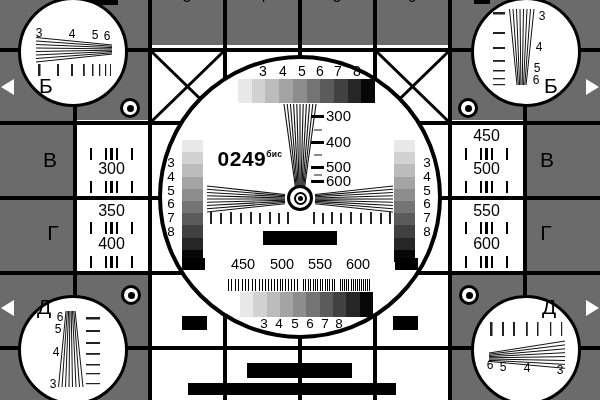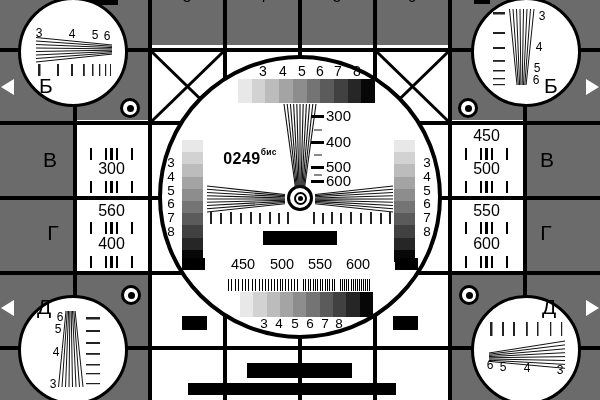--- a/index.html
+++ b/index.html
@@ -30,21 +30,21 @@
   .target{position:absolute;border:3px solid #000;border-radius:50%;background:#fff;display:flex;align-items:center;justify-content:center;box-sizing:border-box;}
   .target .dot{background:#000;border-radius:50%;}
   .ring{border:2.5px solid #000;border-radius:50%;display:flex;align-items:center;justify-content:center;box-sizing:border-box;}
   .letter{font-size:21px;font-weight:500;width:28px;}
   .tri-l{position:absolute;width:0;height:0;border-top:8px solid transparent;border-bottom:8px solid transparent;border-right:13px solid #fff;}
   .tri-r{position:absolute;width:0;height:0;border-top:8px solid transparent;border-bottom:8px solid transparent;border-left:13px solid #fff;}
   .cut{position:absolute;width:14px;text-align:center;font-size:15px;font-weight:500;}
   .cnum{position:absolute;width:12px;text-align:center;font-size:12px;font-weight:500;}
   svg{position:absolute;overflow:visible;}
   .sup{font-size:8.5px;vertical-align:9px;font-weight:600;letter-spacing:0.3px;}
-  .num{font-size:16px;font-weight:600;letter-spacing:0.5px;}
+  .num{font-size:21px;font-weight:600;letter-spacing:0.5px;}
 </style>
 </head>
 <body>
 
 <div id="canvas">
 
   <div class="abs white" style="left:150px;top:45px;width:300px;height:305px;"></div>
   <div class="abs white" style="left:150px;top:345px;width:300px;height:55px;"></div>
   <div class="abs white" style="left:73px;top:120px;width:77px;height:152px;"></div>
   <div class="abs white" style="left:450px;top:120px;width:77px;height:152px;"></div>
@@ -280,21 +280,21 @@
   <div class="txt panel-num" style="left:77px;top:161px;">300</div>
   <div class="ticks" style="left:77px;top:181px;width:69px;">
       <i></i>
       <s></s>
       <i></i>
       <i></i>
       <i></i>
       <s></s>
       <i></i>
     </div>
-  <div class="txt panel-num" style="left:77px;top:203px;">560</div>
+  <div class="txt panel-num" style="left:77px;top:203px;">350</div>
   <div class="ticks" style="left:77px;top:222px;width:69px;">
       <i></i>
       <s></s>
       <i></i>
       <i></i>
       <i></i>
       <s></s>
       <i></i>
     </div>
   <div class="txt panel-num" style="left:77px;top:236px;">400</div>

